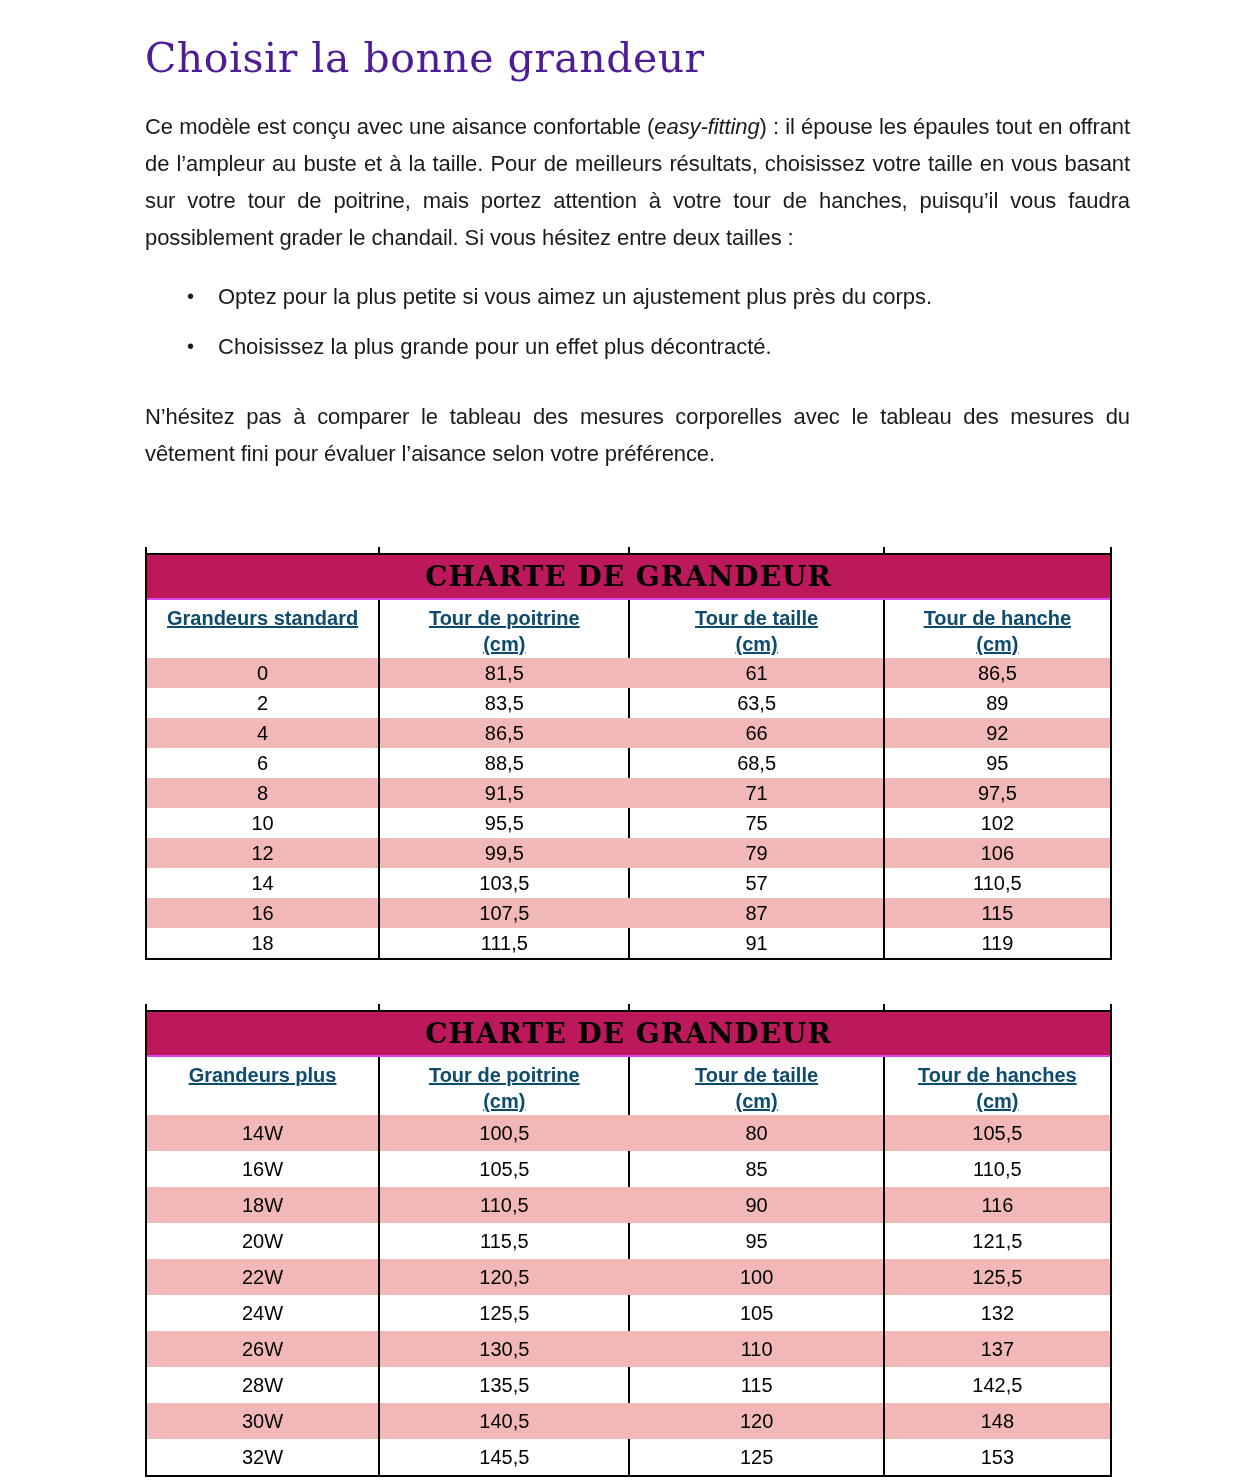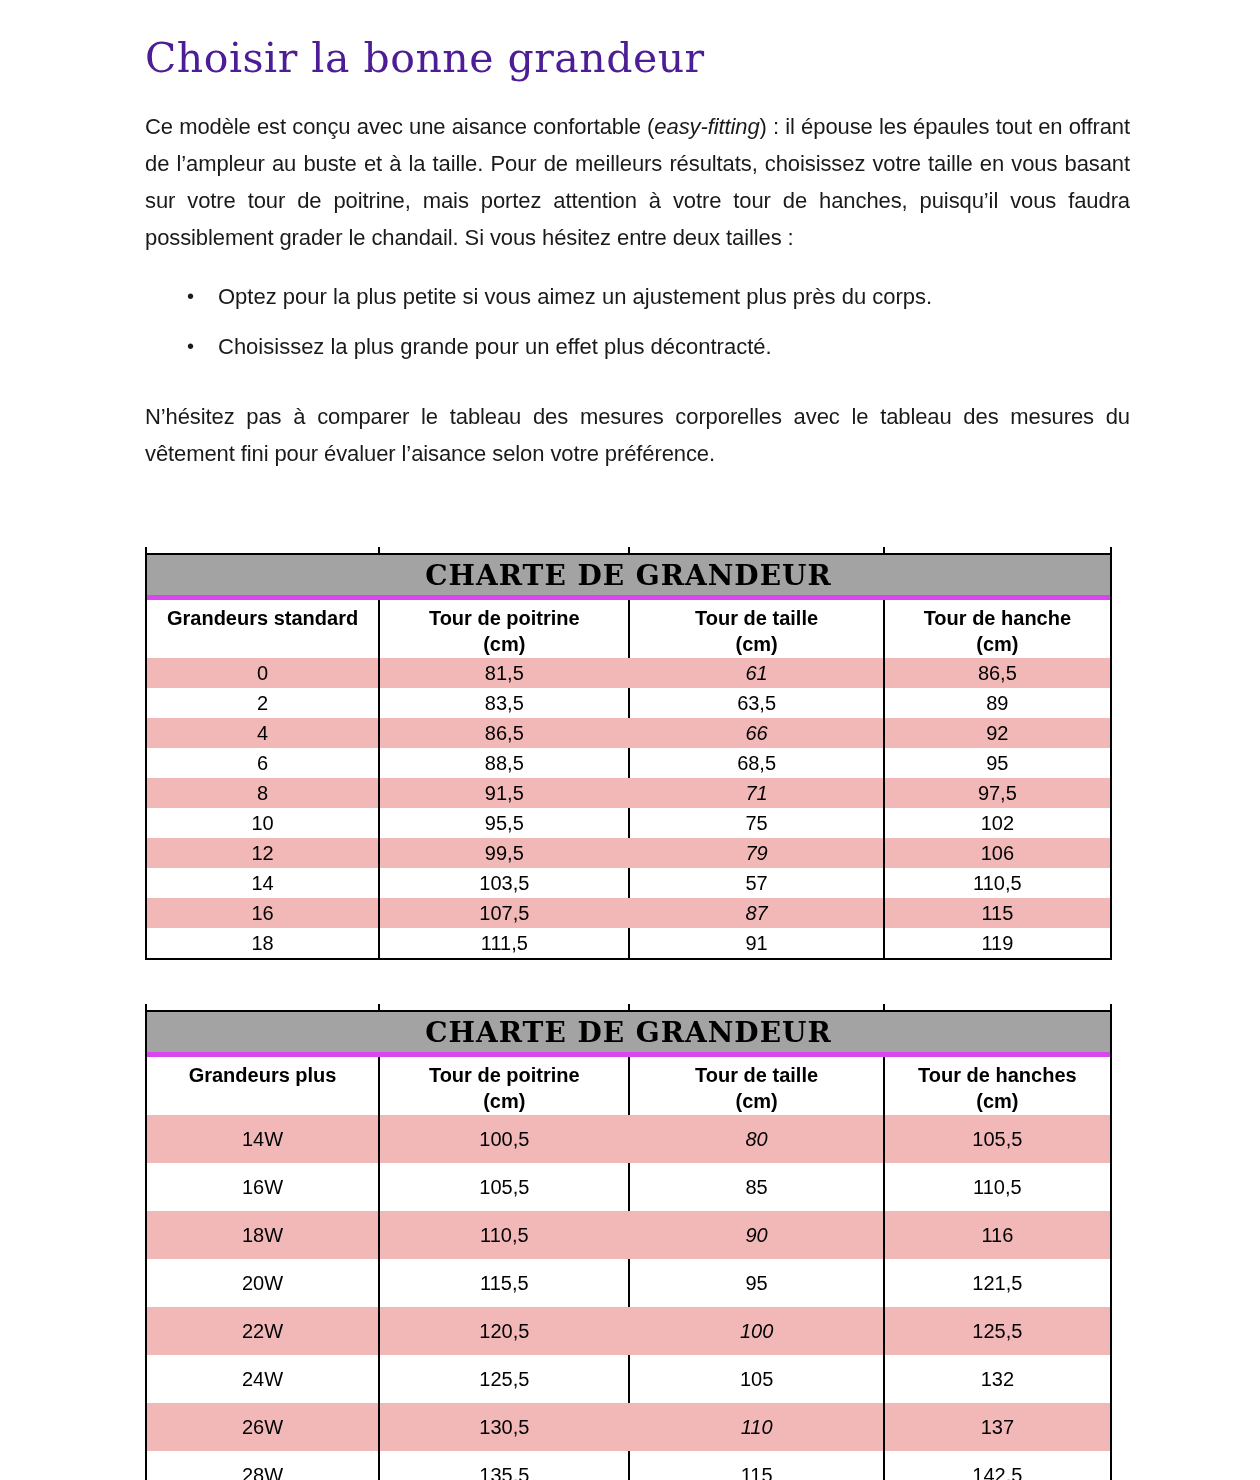--- a/index.html
+++ b/index.html
@@ -62,55 +62,56 @@
     table-layout: fixed;
   }
   tr.ticks td { height: 6px; background: #ffffff; }
   td, th { padding: 0; }
   tr.ticks td + td,
   tr.head-row th + th,
   tbody td + td { border-left: 2px solid #000000; }
 
   tr.title-row td {
     border-top: 2px solid #000000;
-    border-bottom: 5px solid #d946ef;
-    background: #a3a3a3;
+    border-bottom: 2px solid #d946ef;
+    background: #be185d;
     height: 47px;
     text-align: center;
     vertical-align: middle;
     font-family: "DejaVu Serif", serif;
     font-weight: bold;
     font-size: 28px;
     letter-spacing: 1px;
     color: #000000;
   }
   tr.head-row th {
     height: 58px;
     vertical-align: top;
     padding-top: 5px;
     font-size: 20px;
     font-weight: bold;
     text-align: center;
     line-height: 26px;
-    color: #000000;
+    color: #0c4a6e;
     background: #ffffff;
+    text-decoration: underline;
   }
   tr.head-row th span { display: block; }
   tbody td {
     text-align: center;
     vertical-align: middle;
     font-size: 20px;
     color: #000000;
     background: #ffffff;
   }
   table.rows-30 tbody td { height: 30px; }
-  table.rows-32 tbody td { height: 48px; margin-left: 15px; }
+  table.rows-32 tbody td { height: 36px; margin-left: 15px; }
   tbody tr.pink td { background: #f2b8b8; }
   
-  tbody tr.pink td:nth-child(3) { border-left-color: transparent; font-style: italic; }
+  tbody tr.pink td:nth-child(3) { border-left-color: transparent; }
 </style>
 </head>
 <body>
 
 <div class="page">
 
   <h1 class="doc-title">Choisir la bonne grandeur</h1>
 
   <p class="body-text"><span>Ce modèle est conçu avec une aisance confortable (</span><em>easy-fitting</em><span>) : il épouse les épaules tout en offrant de l’ampleur au buste et à la taille. Pour de meilleurs résultats, choisissez votre taille en vous basant sur votre tour de poitrine, mais portez attention à votre tour de hanches, puisqu’il vous faudra possiblement grader le chandail. Si vous hésitez entre deux tailles :</span></p>
 

